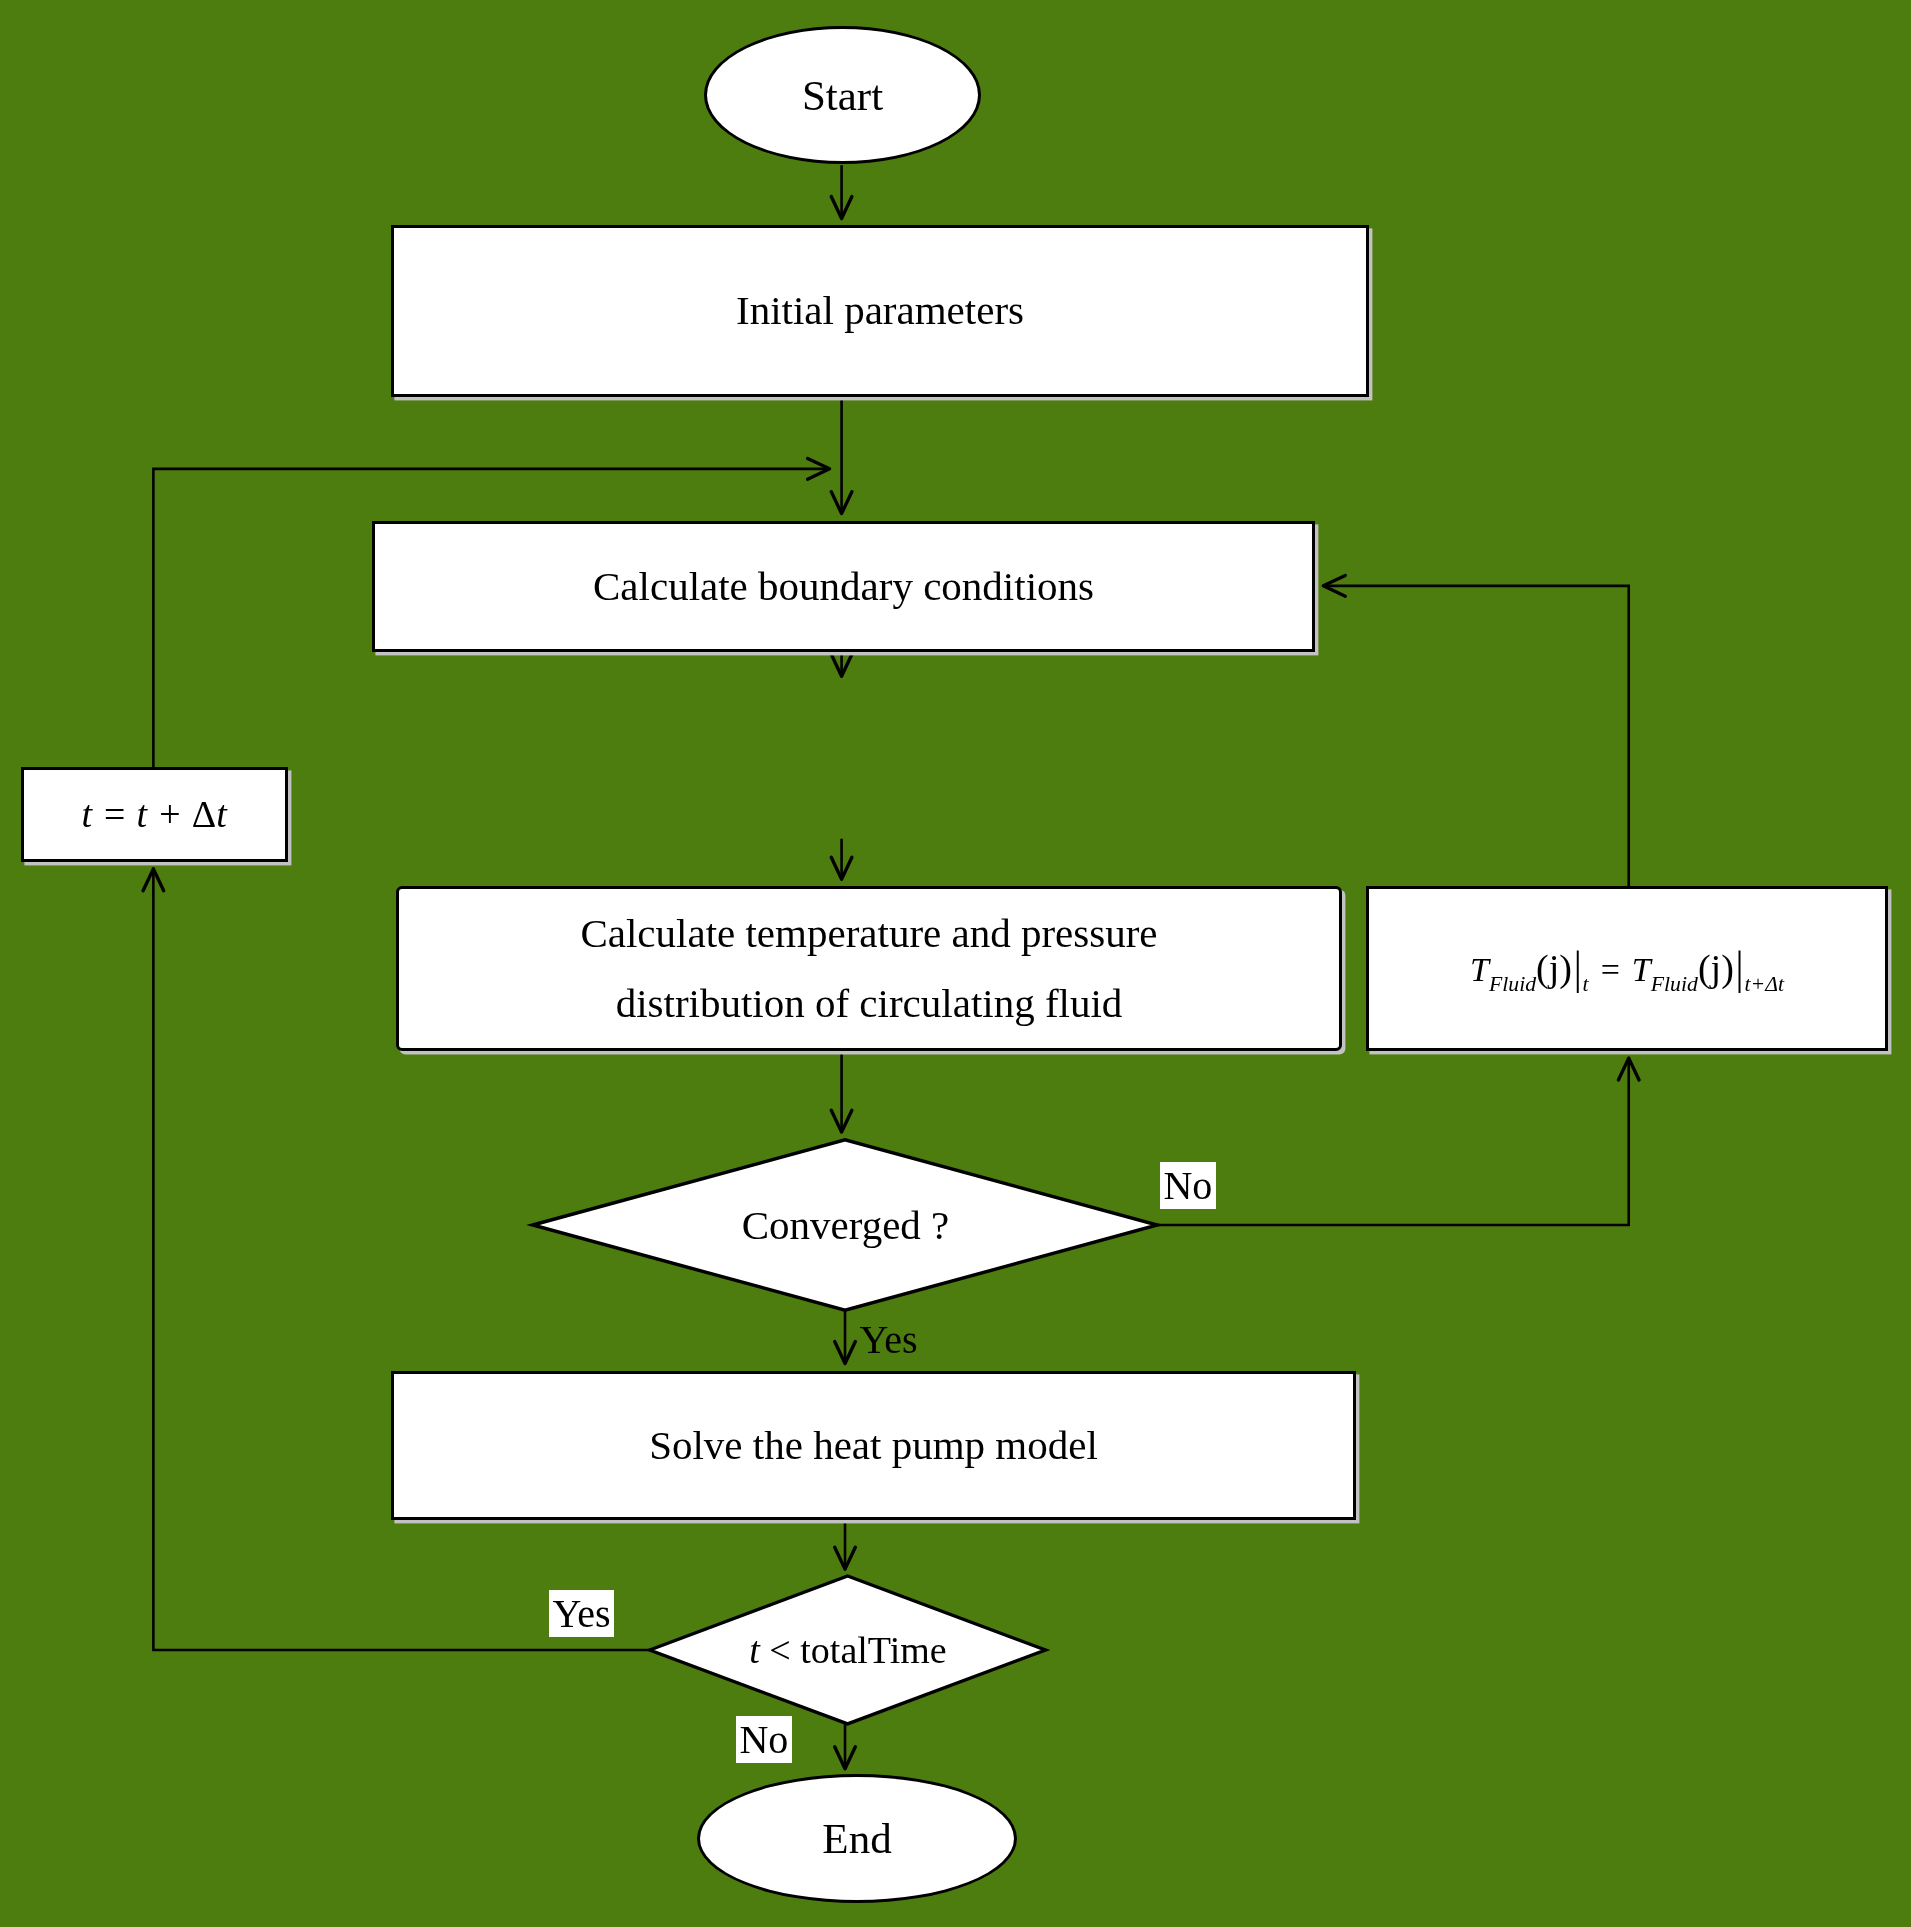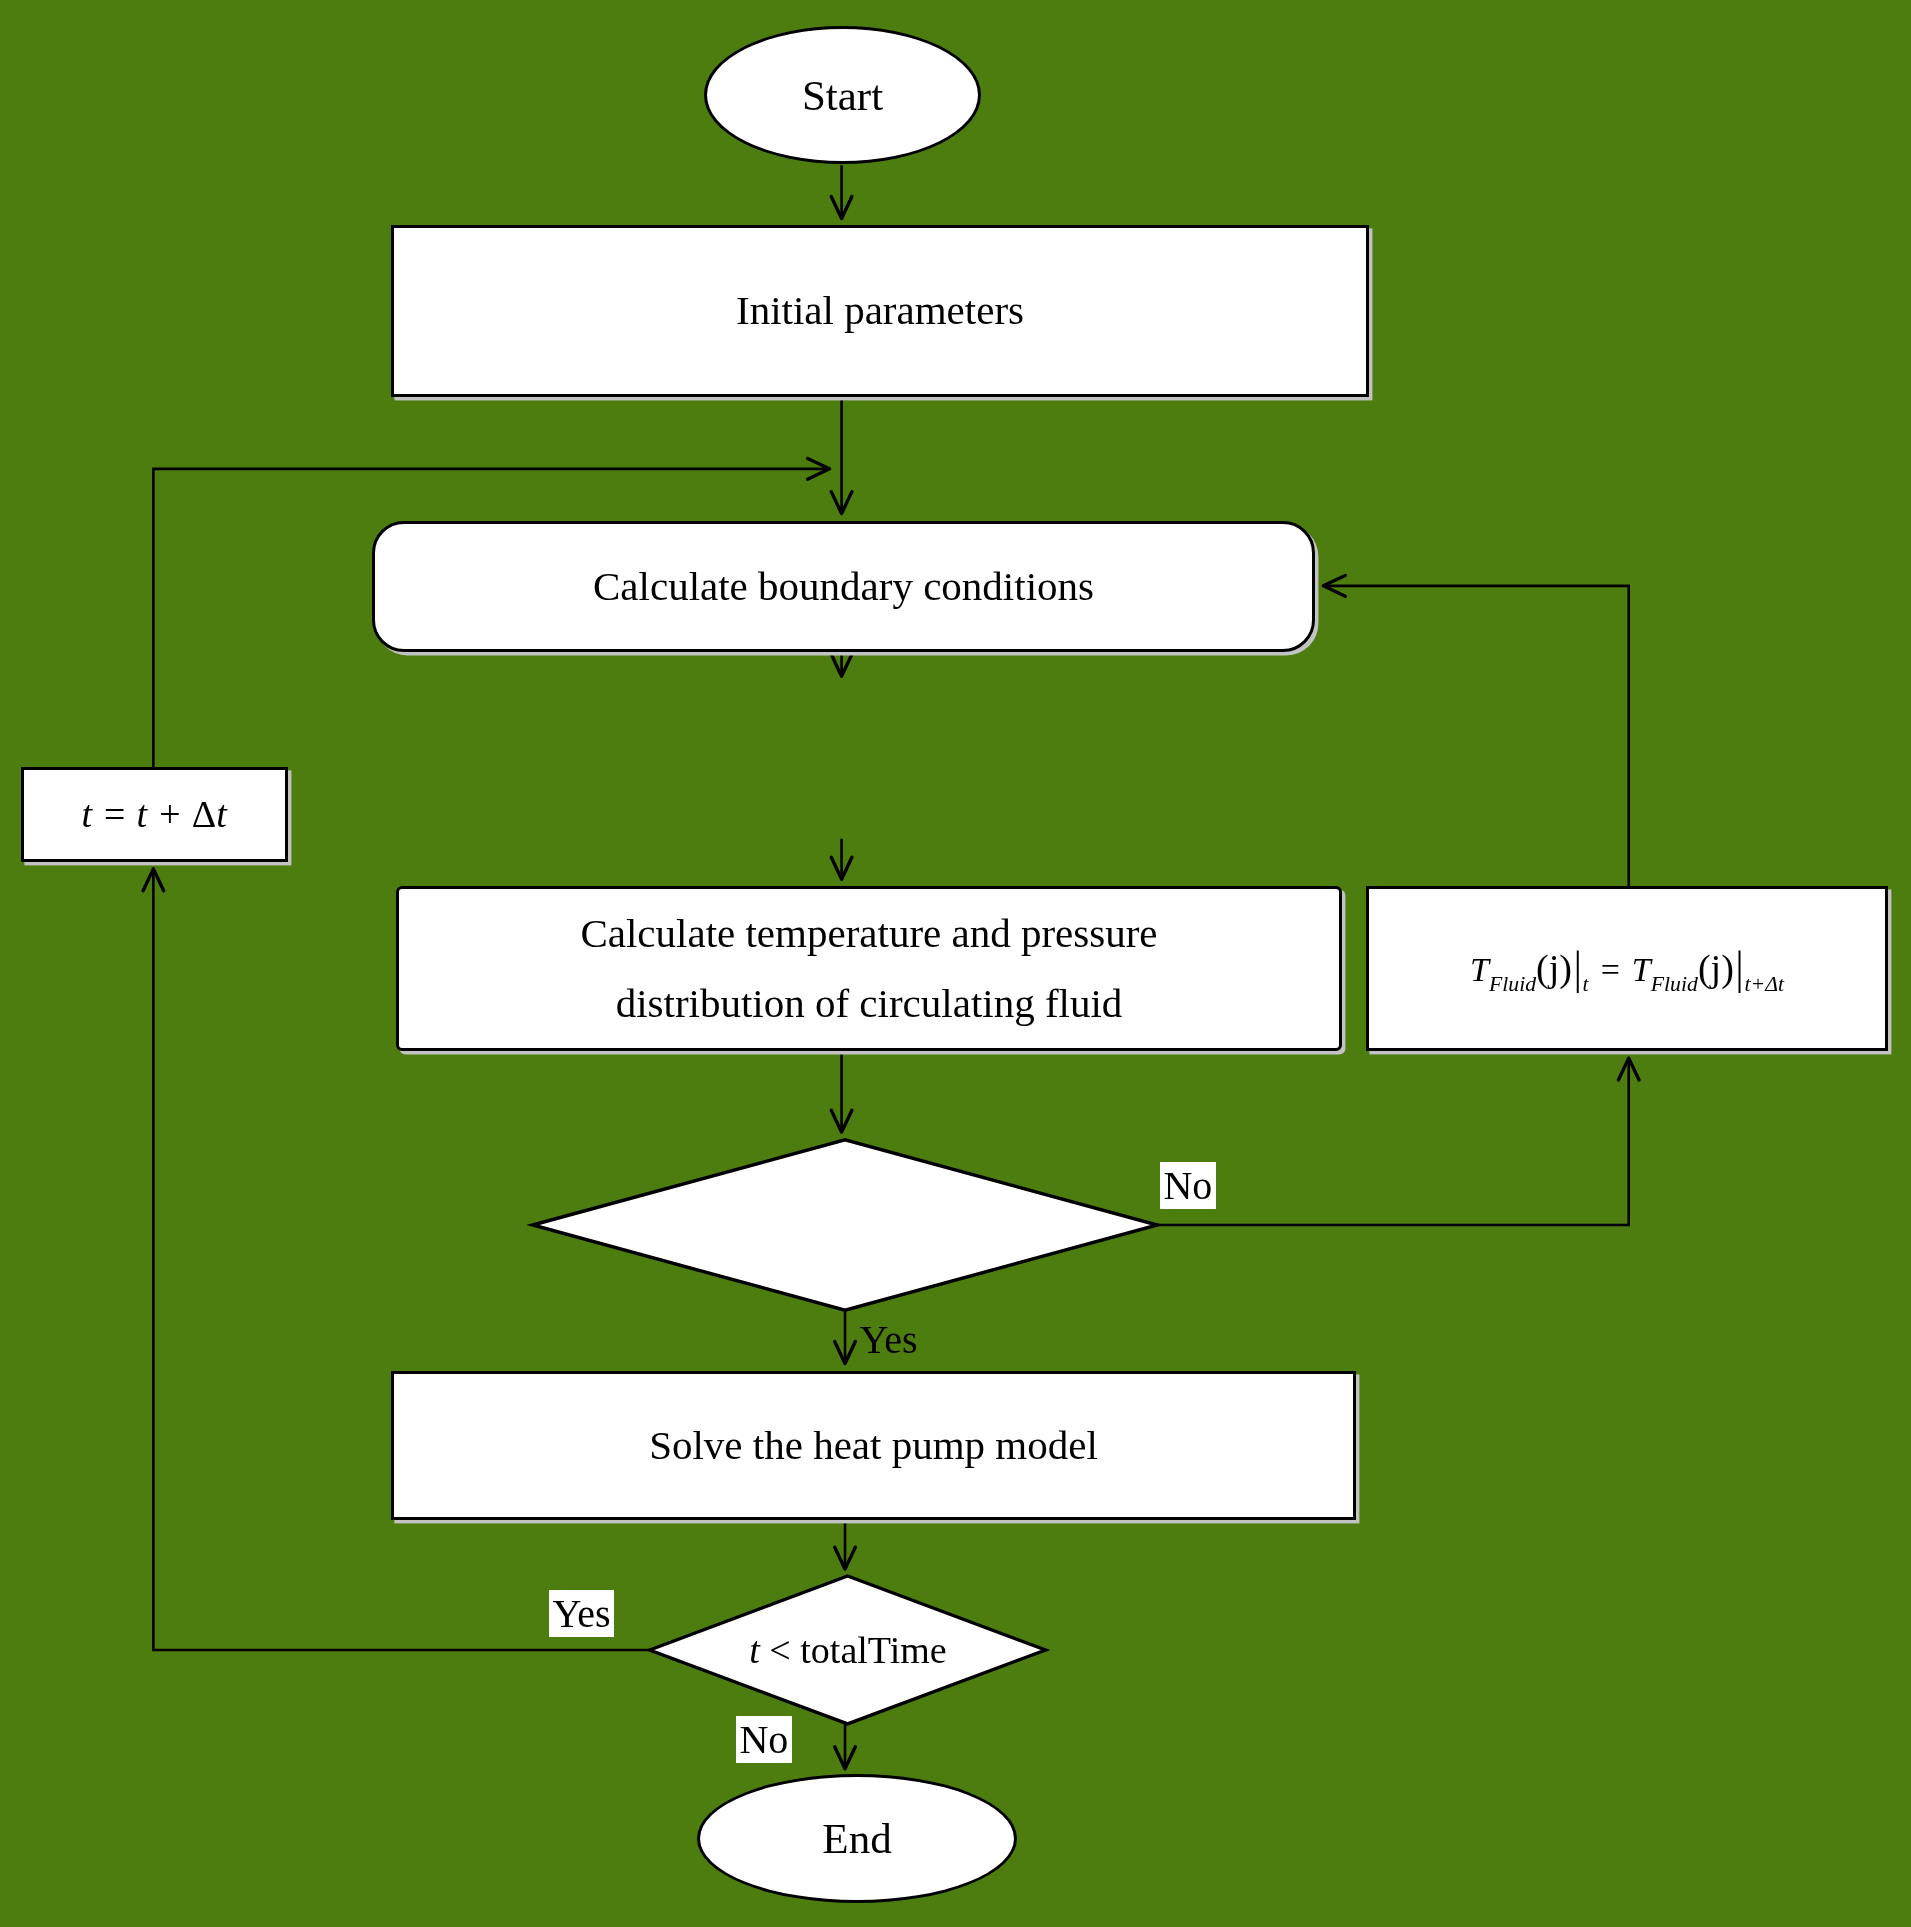--- a/index.html
+++ b/index.html
@@ -123,35 +123,38 @@
   </svg>
 
   <div class="node terminator" style="left:704px; top:26px; width:277px; height:138px;">
     <span>Start</span>
   </div>
 
   <div class="node process" style="left:391px; top:225px; width:978px; height:172px;">
     <span>Initial parameters</span>
   </div>
 
-  <div class="node process" style="left:372px; top:521px; width:943px; height:131px;border-radius:32px;">
+  <div class="node process" style="left:372px; top:521px; width:943px; height:131px;">
     <span>Calculate boundary conditions</span>
   </div>
 
 
   <div class="node process" style="left:396px; top:886px; width:946px; height:165px; padding:0 112px;border-radius:6px;">
     <span>Calculate temperature and pressure distribution of circulating fluid</span>
   </div>
 
   <div class="node process formula" style="left:1366px; top:886px; width:522px; height:165px;">
     <span>
       <span class="it">T</span><sub class="it">Fluid</sub><span class="arg">(j)</span><span class="bar">|</span><sub class="it">t</sub><span class="eq">=</span><span class="it">T</span><sub class="it">Fluid</sub><span class="arg">(j)</span><span class="bar">|</span><sub class="it">t+Δt</sub>
     </span>
   </div>
 
+  <div class="decision-label" style="left:533px; top:1140px; width:625px; height:170px; font-size:41px;">
+    <span>Converged ?</span>
+  </div>
 
   <div class="node process" style="left:391px; top:1371px; width:965px; height:149px;">
     <span>Solve the heat pump model</span>
   </div>
 
   <div class="decision-label math" style="left:650px; top:1576px; width:396px; height:148px;">
     <span><span class="it">t</span><span style="white-space:pre;"> &lt; totalTime</span></span>
   </div>
 
   <div class="node process math" style="left:20.6px; top:767px; width:267px; height:95px; padding:0 8.6px;">

